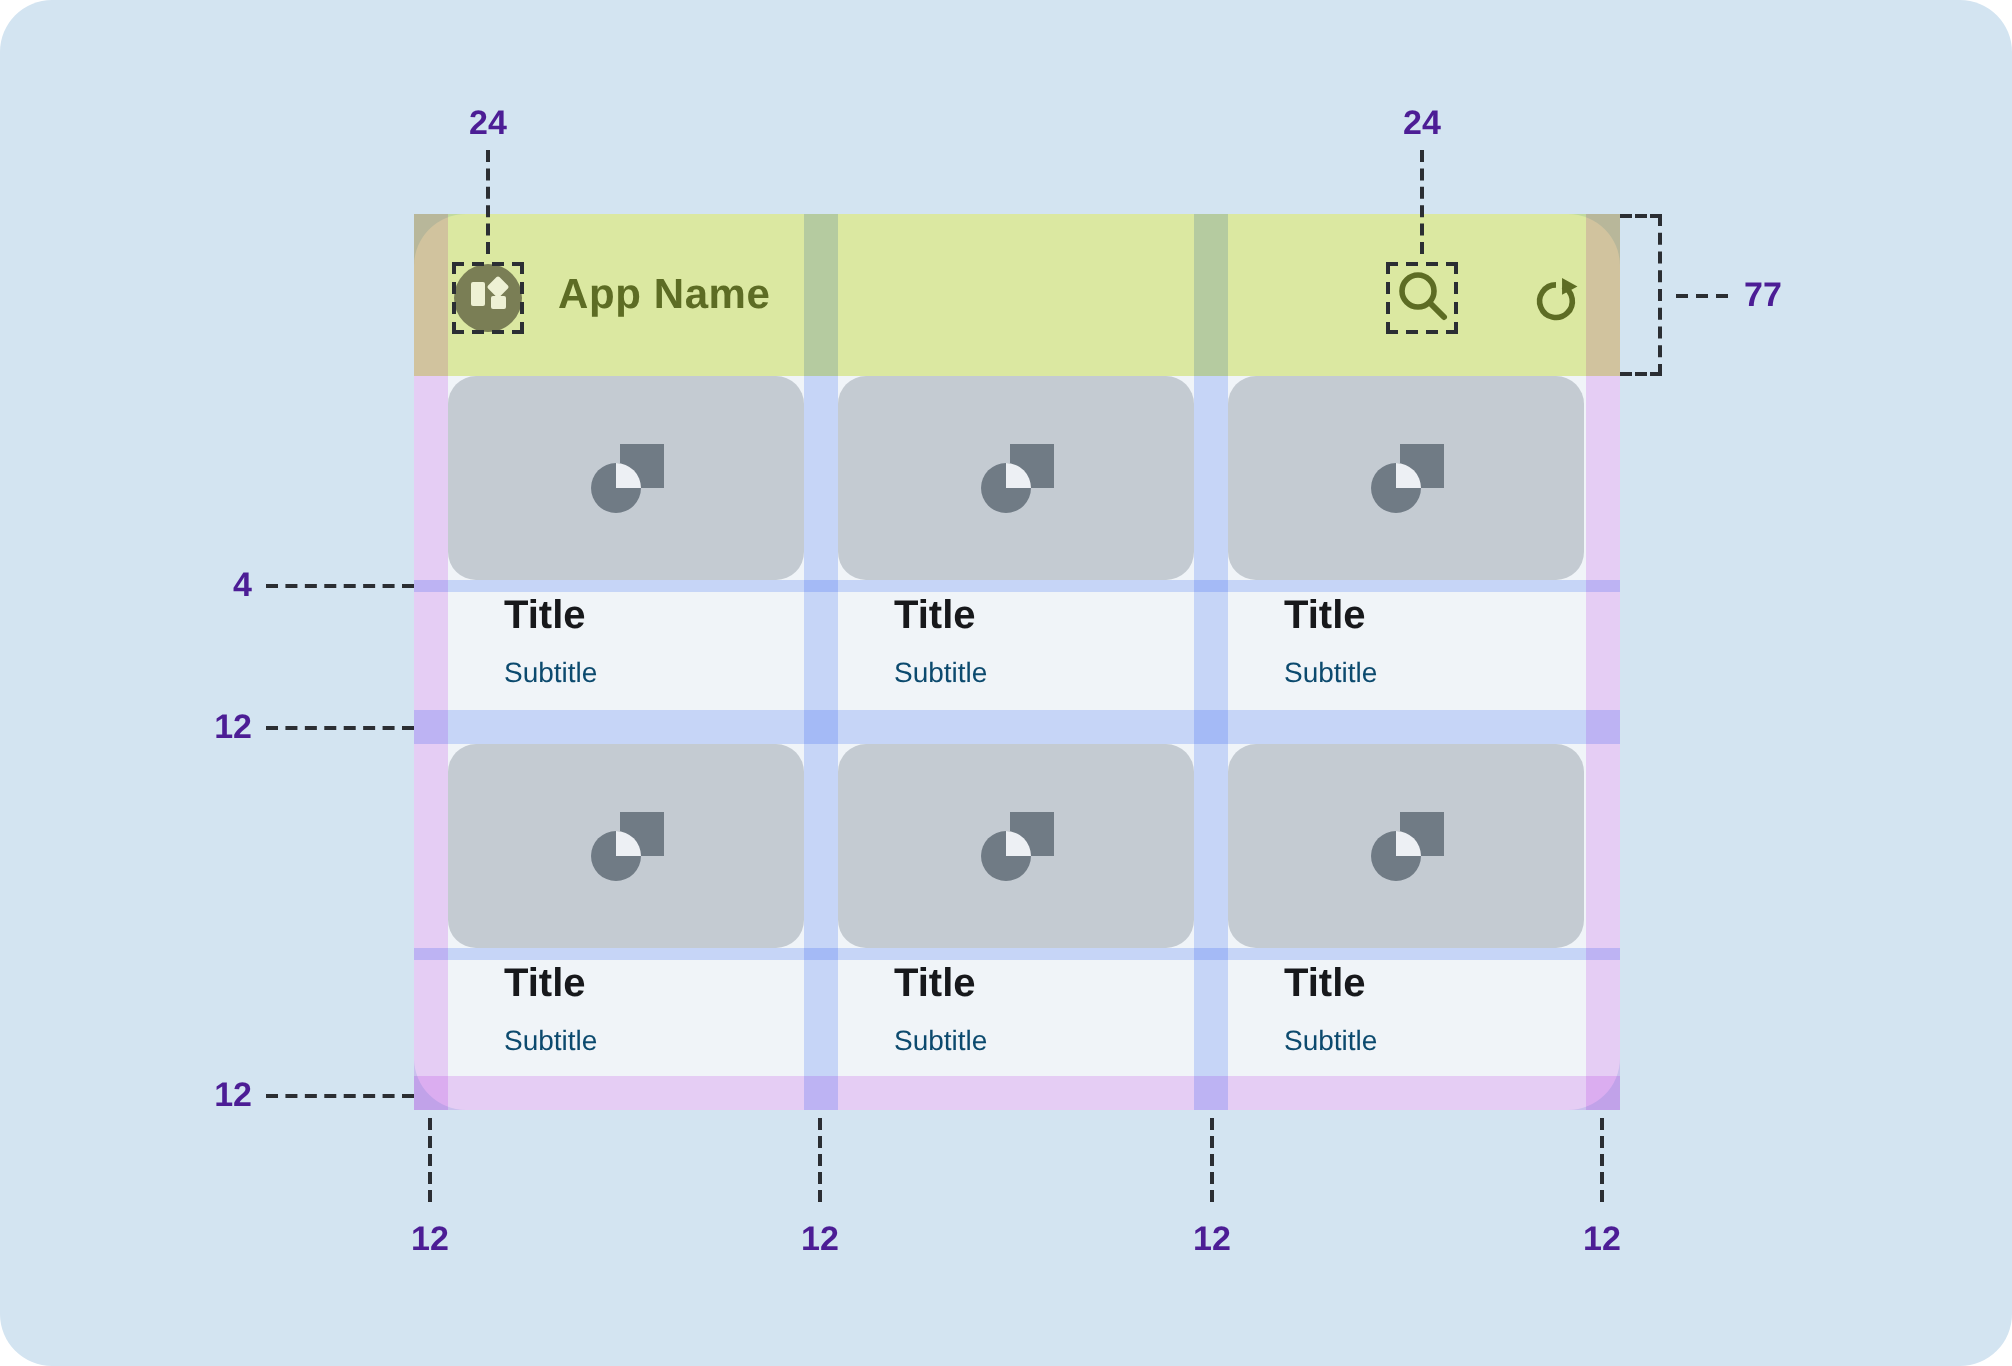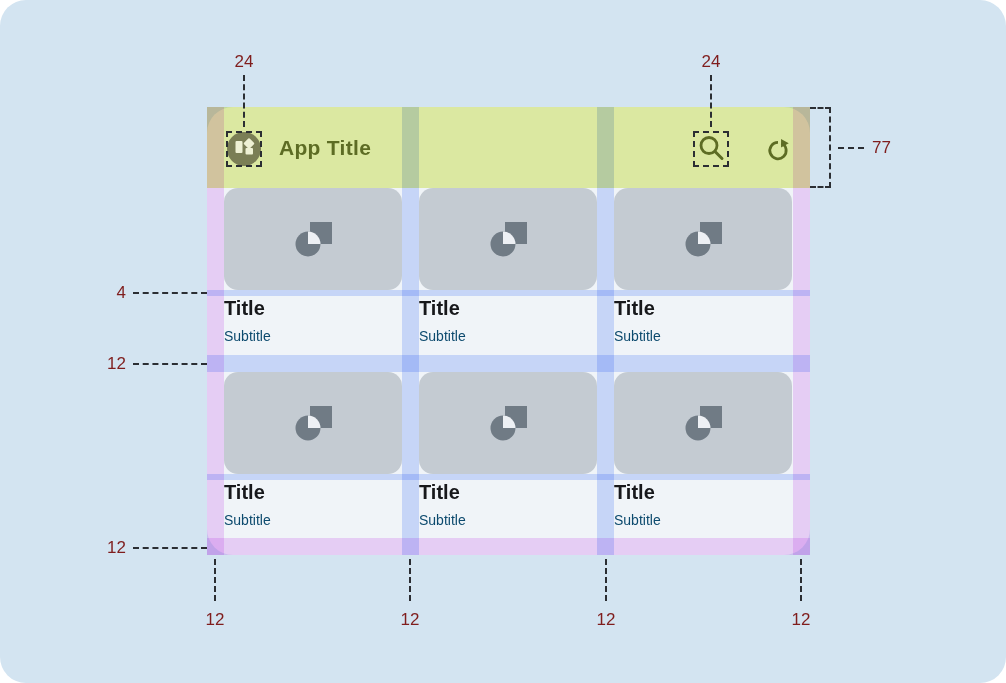--- a/index.html
+++ b/index.html
@@ -7,36 +7,36 @@
   .canvas{position:relative;width:1006px;height:683px;isolation:isolate;overflow:hidden;}
   .abs{position:absolute;}
 
   
   .page-bg{left:0;top:0;width:1006px;height:683px;border-radius:26px;background:#d3e4f1;}
   .sheet{left:207px;top:107px;width:603px;height:448px;border-radius:26px;background:#f0f4f8;}
 
   
   .card-image{width:178px;height:102px;border-radius:14px;background:#c4cbd2;
               display:flex;align-items:center;justify-content:center;}
-  .card-text{width:146px;}
+  .card-text{width:146px;padding-left:28px;}
   .card-title{font-size:20px;font-weight:700;color:#17181b;line-height:30px;margin-top:3px;}
   .card-subtitle{font-size:14px;font-weight:400;color:#0c4a6e;line-height:27px;}
 
   
   .ov{mix-blend-mode:multiply;}
   .ov-appbar{left:207px;top:107px;width:603px;height:81px;background:#e9f3a6;}
   .ov-margin{background:#f4d7fb;}
   .ov-gutter{background:#d3dffe;}
 
   
   .appbar-title{left:279px;top:107px;height:81px;line-height:81px;
                 font-size:21px;font-weight:600;letter-spacing:.3px;color:#5d6c24;}
 
   
-  .ann-label{font-size:17px;font-weight:400;color:#7f1d1d;line-height:20px;}
+  .ann-label{font-size:17px;font-weight:700;color:#4c1d95;line-height:20px;}
   .hdash{height:0;border-top:2px dashed #2b2e33;}
   .vdash{width:0;border-left:2px dashed #2b2e33;}
   .dash-box{width:36px;height:36px;border:2px dashed #2b2e33;box-sizing:border-box;}
   .ctr{transform:translate(-50%,-50%);}
 </style>
 </head>
 <body>
 
 <div class="canvas">
 
@@ -134,21 +134,21 @@
   <div class="abs ov ov-gutter" style="left:207px;top:474px;width:603px;height:6px;"></div>
 
   <div class="abs" style="left:227px;top:132px;">
     <svg width="34" height="34" viewBox="0 0 34 34">
       <circle cx="17" cy="17" r="17" fill="#7a7e55"></circle>
       <rect x="8.5" y="9" width="7" height="12" rx="1" fill="#eef1d4"></rect>
       <rect x="18" y="7.5" width="8" height="8" rx="1" fill="#eef1d4" transform="rotate(45 22 11.5)"></rect>
       <rect x="18.5" y="16" width="7.5" height="6.5" rx="1" fill="#eef1d4"></rect>
     </svg>
   </div>
-  <div class="abs appbar-title">App Title</div>
+  <div class="abs appbar-title">App Name</div>
   <div class="abs" style="left:694px;top:131px;">
     <svg width="34" height="34" viewBox="0 0 34 34">
       <circle cx="15" cy="14.5" r="8" fill="none" stroke="#5d6c24" stroke-width="2.8"></circle>
       <line x1="21" y1="20.5" x2="28" y2="27.5" stroke="#5d6c24" stroke-width="3" stroke-linecap="round"></line>
     </svg>
   </div>
   <div class="abs" style="left:764px;top:136px;">
     <svg width="28" height="28" viewBox="0 0 24 24">
       <path d="M12 5.5 A7 7 0 1 0 14.96 6.16" fill="none" stroke="#5d6c24" stroke-width="2.4"></path>
       <polygon points="14.6,2.6 21.2,6.2 14.6,9.8" fill="#5d6c24"></polygon>

